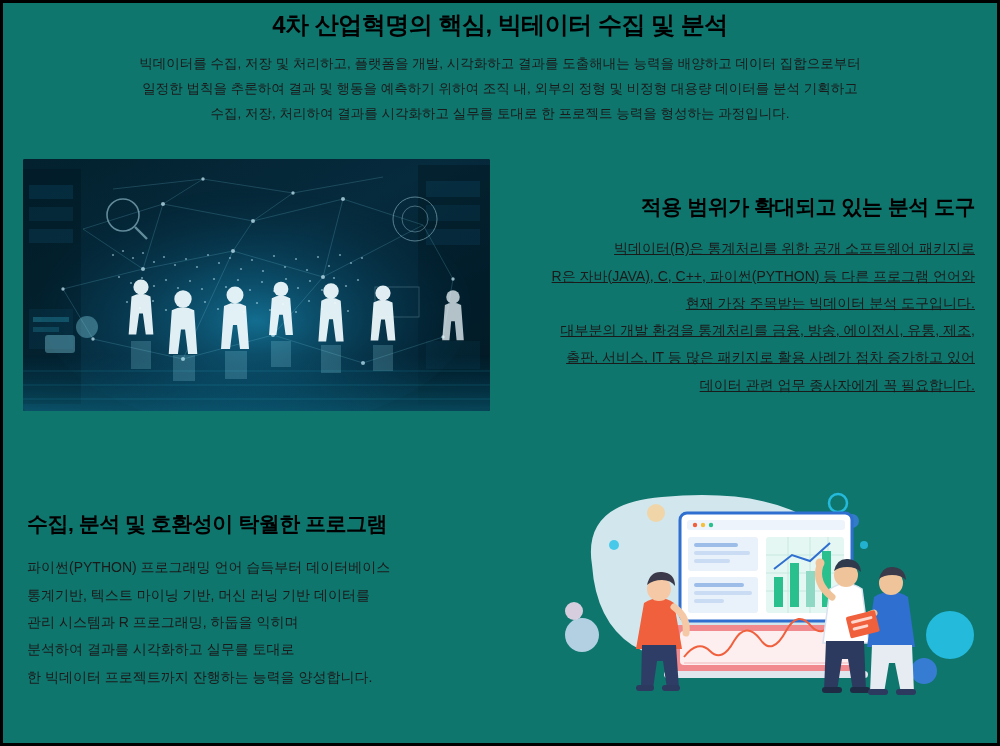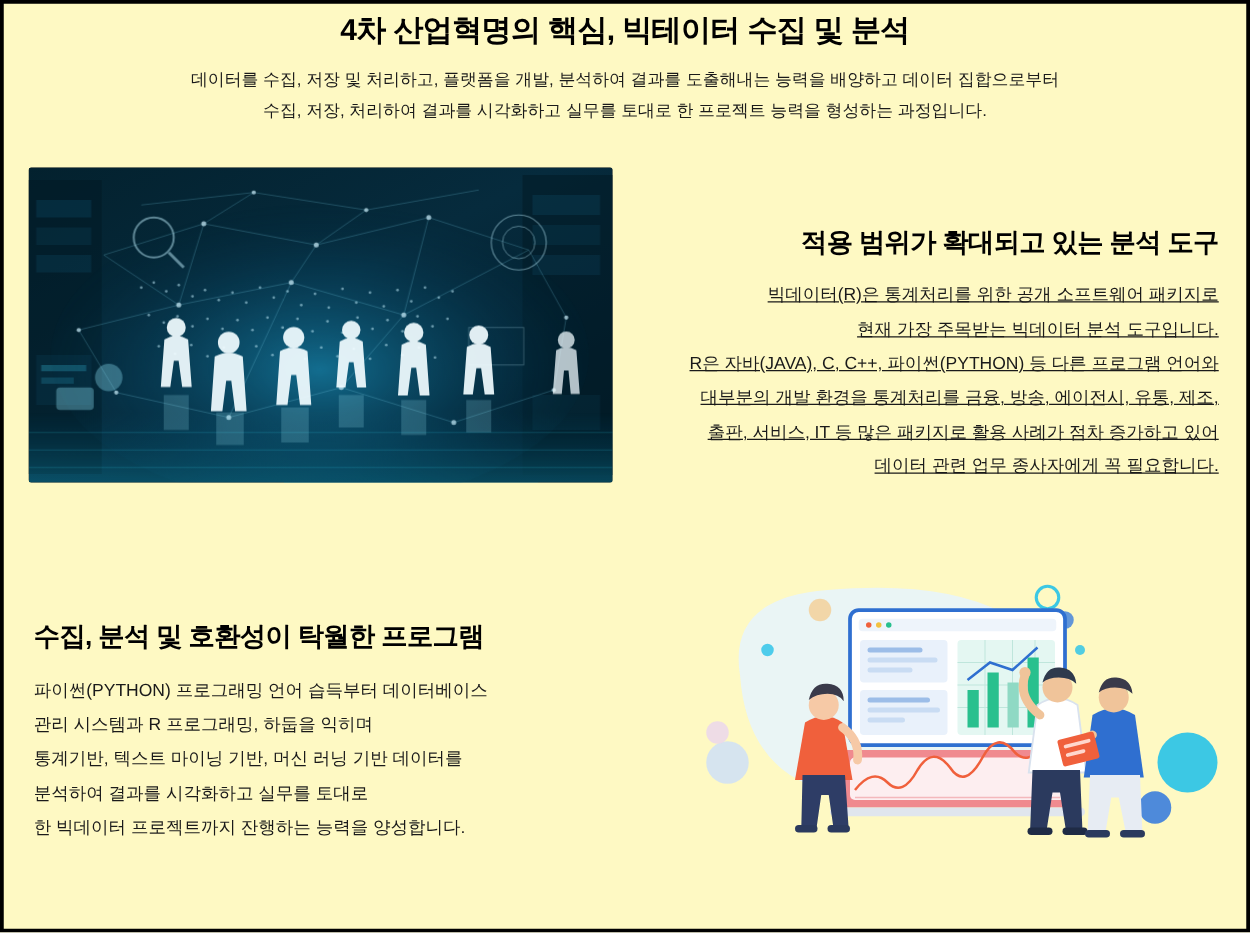--- a/index.html
+++ b/index.html
@@ -13,21 +13,21 @@
     font-family: "Liberation Sans", "DejaVu Sans", sans-serif;
     color: #111111;
     overflow: hidden;
     position: relative;
   }
   .page {
     position: absolute;
     inset: 0;
     border: 3px solid #000000;
     box-sizing: border-box;
-    background: #fef9c3;
+    background: #0f766e;
   }
 
   
   .header {
     text-align: center;
     padding-top: 6px;
   }
   .header-title {
     font-size: 24px;
     font-weight: bold;
@@ -39,21 +39,21 @@
     margin-top: 12px;
     font-size: 13.5px;
     line-height: 1.85;
     color: #1a1a1a;
   }
   .header-body div { white-space: nowrap; }
 
   
   .mid {
     display: flex;
-    align-items: flex-end;
+    align-items: center;
     margin-top: 32px;
     padding: 0 22px 0 20px;
   }
   .figure-left {
     width: 467px;
     height: 252px;
     flex: 0 0 auto;
     border-radius: 2px;
     overflow: hidden;
     position: relative;
@@ -78,21 +78,21 @@
     font-size: 14px;
     line-height: 1.95;
     color: #1a1a1a;
     text-decoration: underline;
   }
   .mid-body div { white-space: nowrap; }
 
   
   .bottom {
     display: flex;
-    align-items: flex-end;
+    align-items: center;
     margin-top: 74px;
     padding: 0 20px 0 24px;
   }
   .bottom-text {
     flex: 0 0 auto;
     width: 520px;
     padding-top: 16px;
   }
   .bottom-title {
     font-size: 21px;
@@ -115,21 +115,22 @@
   }
 </style>
 </head>
 <body>
 
 <div class="page">
 
   <div class="header">
     <div class="header-title">4차 산업혁명의 핵심, 빅테이터 수집 및 분석</div>
     <div class="header-body">
-      <div>데이터를 수집, 저장 및 처리하고, 플랫폼을 개발, 분석하여 결과를 도출해내는 능력을 배양하고 데이터 집합으로부터</div>
+      <div>빅데이터를 수집, 저장 및 처리하고, 플랫폼을 개발, 시각화하고 결과를 도출해내는 능력을 배양하고 데이터 집합으로부터</div>
+      <div>일정한 법칙을 추론하여 결과 및 행동을 예측하기 위하여 조직 내, 외부의 정형 및 비정형 대용량 데이터를 분석 기획하고</div>
       <div>수집, 저장, 처리하여 결과를 시각화하고 실무를 토대로 한 프로젝트 능력을 형성하는 과정입니다.</div>
     </div>
   </div>
 
   <div class="mid">
 
     <div class="figure-left">
       <svg class="fig-svg" viewBox="0 0 467 252" preserveAspectRatio="none" aria-hidden="true">
         <defs>
           <linearGradient id="bgG" x1="0" y1="0" x2="1" y2="1">
@@ -326,37 +327,37 @@
           <rect x="298" y="186" width="20" height="28"></rect>
           <rect x="350" y="186" width="20" height="26"></rect>
         </g>
       </svg>
     </div>
 
     <div class="mid-text">
       <div class="mid-title">적용 범위가 확대되고 있는 분석 도구</div>
       <div class="mid-body">
         <div>빅데이터(R)은 통계처리를 위한 공개 소프트웨어 패키지로</div>
+        <div>R은 자바(JAVA), C, C++, 파이썬(PYTHON) 등 다른 프로그램 언어와</div>
         <div>현재 가장 주목받는 빅데이터 분석 도구입니다.</div>
-        <div>R은 자바(JAVA), C, C++, 파이썬(PYTHON) 등 다른 프로그램 언어와</div>
         <div>대부분의 개발 환경을 통계처리를 금융, 방송, 에이전시, 유통, 제조,</div>
         <div>출판, 서비스, IT 등 많은 패키지로 활용 사례가 점차 증가하고 있어</div>
         <div>데이터 관련 업무 종사자에게 꼭 필요합니다.</div>
       </div>
     </div>
   </div>
 
   <div class="bottom">
 
     <div class="bottom-text">
       <div class="bottom-title">수집, 분석 및 호환성이 탁월한 프로그램</div>
       <div class="bottom-body">
         <div>파이썬(PYTHON) 프로그래밍 언어 습득부터 데이터베이스</div>
+        <div>통계기반, 텍스트 마이닝 기반, 머신 러닝 기반 데이터를</div>
         <div>관리 시스템과 R 프로그래밍, 하둡을 익히며</div>
-        <div>통계기반, 텍스트 마이닝 기반, 머신 러닝 기반 데이터를</div>
         <div>분석하여 결과를 시각화하고 실무를 토대로</div>
         <div>한 빅데이터 프로젝트까지 잔행하는 능력을 양성합니다.</div>
       </div>
     </div>
 
     <div class="figure-right">
       <svg class="fig-svg" viewBox="0 0 420 215" preserveAspectRatio="xMidYMid meet" aria-hidden="true">
 
         <path d="M40 80 Q30 18 110 12 Q200 4 250 30 Q310 60 300 110 Q292 160 220 178 Q140 196 80 160 Q44 136 40 80 Z" fill="#e8f4fb" opacity="0.9"></path>
         <circle cx="30" cy="150" r="17" fill="#cfe0f7" opacity="0.85"></circle>

